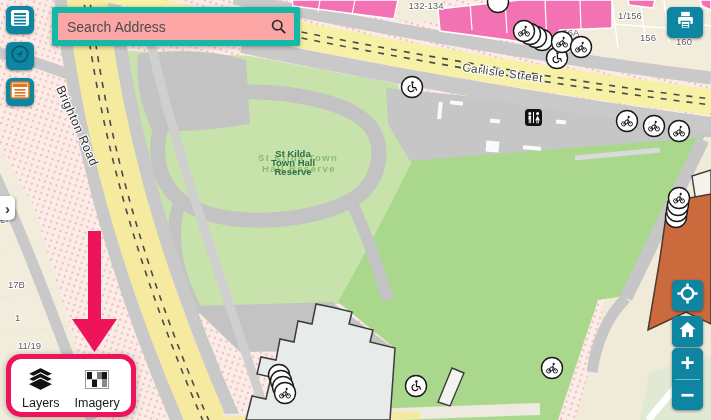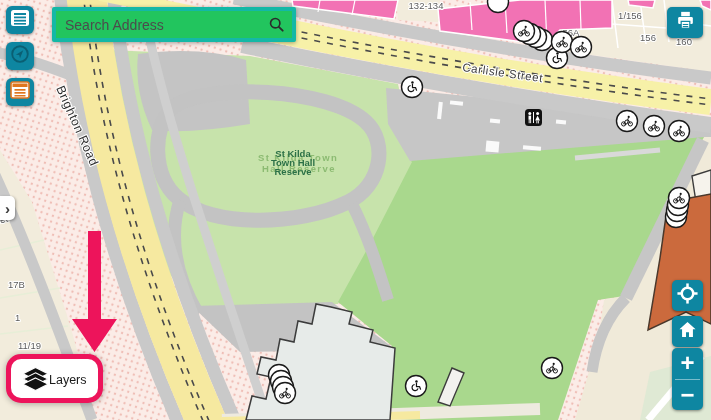--- a/index.html
+++ b/index.html
@@ -12,43 +12,43 @@
   .t-parcel{font-size:9.5px;fill:#5c5c5c;}
   .t-street{font-size:11.5px;fill:#3f3f3f;letter-spacing:.6px;}
   .t-brighton{font-size:12.5px;fill:#2f2f2f;letter-spacing:.5px;}
   .t-pk-bg{font-size:9.5px;font-weight:bold;fill:#8cbb72;letter-spacing:1.4px;}
   .t-pk-fg{font-size:9.5px;font-weight:bold;fill:#2b7046;}
   
   .tbtn{position:absolute;width:28px;height:28px;background:#0e86a1;border-radius:6px;
         box-shadow:0 1px 3px rgba(0,0,0,.45);display:flex;align-items:center;justify-content:center;cursor:pointer;}
   .navbtn{position:absolute;width:31px;height:31px;background:#0e86a1;border-radius:5px;
         box-shadow:0 1px 3px rgba(0,0,0,.45);display:flex;align-items:center;justify-content:center;cursor:pointer;}
-  .searchbox{position:absolute;left:52px;top:7px;width:236px;height:27px;background:#22c55e;
-        border:4px solid #14b8a6;border-radius:2px;box-shadow:0 1px 4px rgba(0,0,0,.35);
+  .searchbox{position:absolute;left:52px;top:7px;width:236px;height:27px;background:#fca5a5;
+        border:6px solid #14b8a6;border-radius:2px;box-shadow:0 1px 4px rgba(0,0,0,.35);
         display:flex;align-items:center;}
   .searchbox input{flex:1;border:none;outline:none;font-size:14px;color:#333;padding:0 4px 0 9px;
         font-family:"Liberation Sans",sans-serif;background:transparent;}
   .searchbox input::placeholder{color:#4c4c4c;opacity:1;}
   .search-ico{width:24px;display:flex;align-items:center;justify-content:center;margin-right:4px;}
   .printbtn{position:absolute;left:667px;top:7px;width:36px;height:31px;background:#0e86a1;border-radius:5px;
         box-shadow:0 1px 3px rgba(0,0,0,.45);display:flex;align-items:center;justify-content:center;cursor:pointer;}
   .zoomgrp{position:absolute;left:672px;top:348px;width:31px;height:62px;background:#0e86a1;border-radius:5px;
         box-shadow:0 1px 3px rgba(0,0,0,.45);display:flex;flex-direction:column;}
   .zoomgrp .zbtn{flex:1;display:flex;align-items:center;justify-content:center;color:#fff;
         font-size:24px;font-weight:bold;line-height:1;cursor:pointer;}
   .zoomgrp .zdiv{height:1px;background:rgba(255,255,255,.45);margin:0 3px;}
   .chev{position:absolute;left:0;top:196px;width:15px;height:24px;background:#fff;
         border-radius:0 5px 5px 0;box-shadow:1px 1px 3px rgba(0,0,0,.35);
         display:flex;align-items:center;justify-content:center;color:#3c3c3c;
         font-size:15px;font-weight:bold;cursor:pointer;}
   
   .bmpanel{position:absolute;left:6px;top:354px;background:#fff;border:5px solid #ED145B;
         border-radius:15px;padding:4px 11px 2px;display:flex;gap:15px;
         box-shadow:0 1px 6px rgba(0,0,0,.3);}
-  .bmitem{display:flex;flex-direction:row;align-items:center;cursor:pointer;}
+  .bmitem{display:flex;flex-direction:column;align-items:center;cursor:pointer;}
   .bm-iconbox{height:33px;display:flex;align-items:center;justify-content:center;}
   .bm-frame{border:2px solid #e0761f;padding:2px 3px;background:#fff;display:flex;align-items:center;}
   .bmlabel{font-size:12.5px;color:#1a1a1a;margin-top:0px;}
   .bmlabel.sel{color:#e0761f;}
   .arrow-svg{position:absolute;left:0;top:0;pointer-events:none;}
 </style>
 </head>
 <body>
 
 <div class="stage">
@@ -351,15 +351,31 @@
     <div class="bmitem">
       <span class="bm-iconbox">
         <svg width="27" height="26" viewBox="0 0 26 24">
           <path d="M13 0 L25 6 13 12 1 6 Z" fill="#111" stroke="#fff" stroke-width="1"></path>
           <path d="M13 5 L25 11 13 17 1 11 Z" fill="#111" stroke="#fff" stroke-width="1"></path>
           <path d="M13 10 L25 16 13 22 1 16 Z" fill="#111" stroke="#fff" stroke-width="1"></path>
         </svg>
       </span>
       <span class="bmlabel">Layers</span>
     </div>
+    <div class="bmitem">
+      <span class="bm-iconbox">
+        <svg width="24" height="19" viewBox="0 0 24 19">
+          <rect x="0.5" y="0.5" width="23" height="18" fill="#fff" stroke="#999" stroke-width="1"></rect>
+          <rect x="2" y="2" width="5" height="7.5" fill="#161616"></rect>
+          <rect x="7" y="2" width="5" height="7.5" fill="#fff"></rect>
+          <rect x="12" y="2" width="5" height="7.5" fill="#7a7a7a"></rect>
+          <rect x="17" y="2" width="5" height="7.5" fill="#161616"></rect>
+          <rect x="2" y="9.5" width="5" height="7.5" fill="#fff"></rect>
+          <rect x="7" y="9.5" width="5" height="7.5" fill="#161616"></rect>
+          <rect x="12" y="9.5" width="5" height="7.5" fill="#fff"></rect>
+          <rect x="17" y="9.5" width="5" height="7.5" fill="#8a8a8a"></rect>
+        </svg>
+      </span>
+      <span class="bmlabel">Imagery</span>
+    </div>
   </div>
 
 </div>
 
 </body></html>

